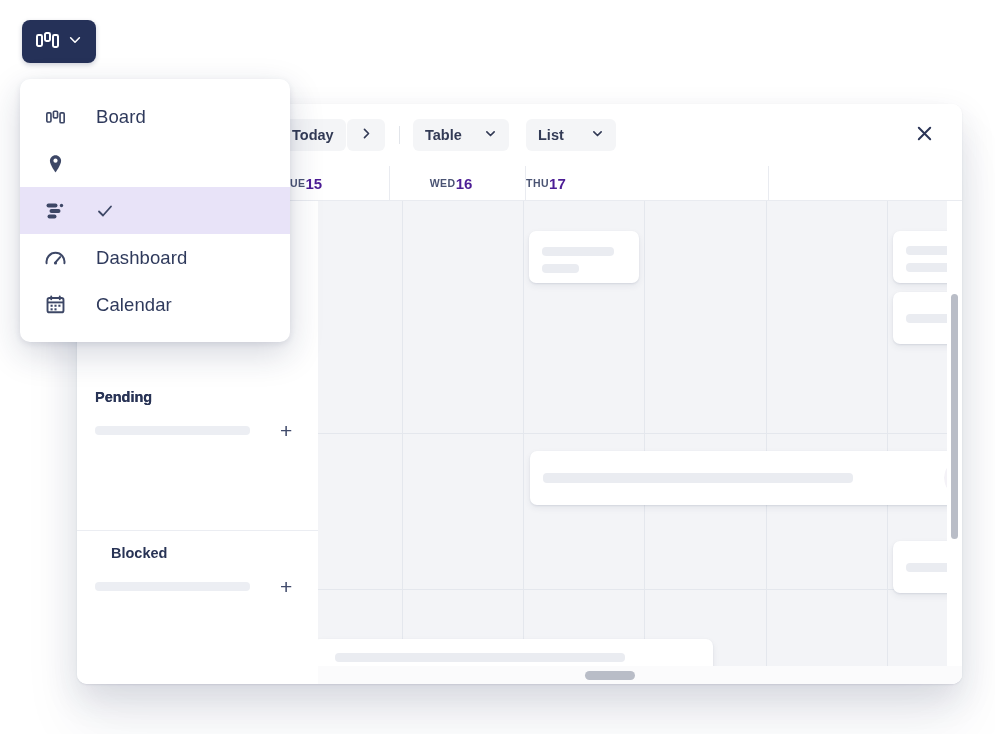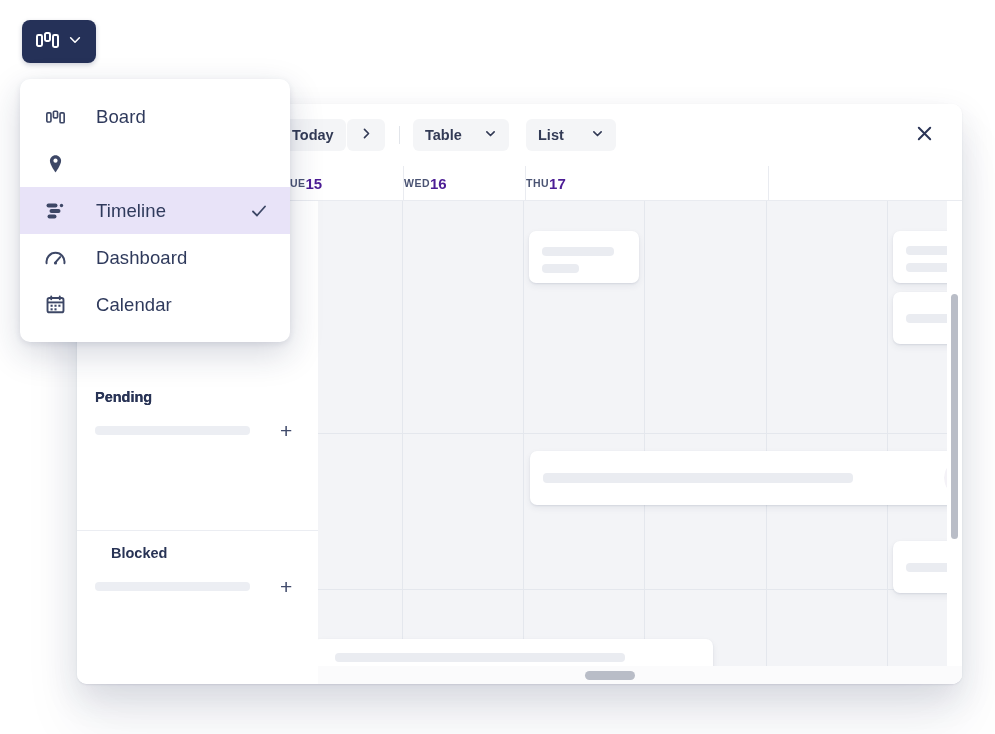--- a/index.html
+++ b/index.html
@@ -224,21 +224,21 @@
 
     <div class="day-header">
       <div class="day-col" style="left:84px;width:121px;">
         <span class="day-dow">MON</span>
         <span class="day-num">14</span>
       </div>
       <div class="day-col" style="left:205px;width:121px;">
         <span class="day-dow">TUE</span>
         <span class="day-num">15</span>
       </div>
-      <div class="day-col" style="left:326px;width:122px;">
+      <div class="day-col" style="left:312px;width:122px;justify-content:center;">
         <span class="day-dow">WED</span>
         <span class="day-num">16</span>
       </div>
       <div class="day-col" style="left:448px;width:121px;">
         <span class="day-dow">THU</span>
         <span class="day-num">17</span>
       </div>
       <div class="day-col" style="left:691px;width:60px;"></div>
     </div>
     <div class="hdr-rule"></div>
@@ -361,21 +361,20 @@
 
     <div class="menu-item active">
       <span class="menu-icon">
         <svg width="21" height="18" viewBox="0 0 21 18" fill="none">
           <rect x="1.5" y="1.5" width="11" height="4" rx="2" fill="#3d4766"></rect>
           <circle cx="16.5" cy="3.5" r="1.7" fill="#3d4766"></circle>
           <rect x="4.5" y="7" width="11" height="4" rx="2" fill="#3d4766"></rect>
           <rect x="2.5" y="12.5" width="9" height="4" rx="2" fill="#3d4766"></rect>
         </svg>
       </span>
-      <span class="menu-label">Timeline</span>
       <span class="menu-check">
         <svg width="18" height="18" viewBox="0 0 18 18" fill="none">
           <path d="M3 9.5l4 4 8-9" stroke="#3d4766" stroke-width="1.8" stroke-linecap="round" stroke-linejoin="round"></path>
         </svg>
       </span>
     </div>
 
     <div class="menu-item">
       <span class="menu-icon">
         <svg width="21" height="16" viewBox="0 0 21 16" fill="none">

